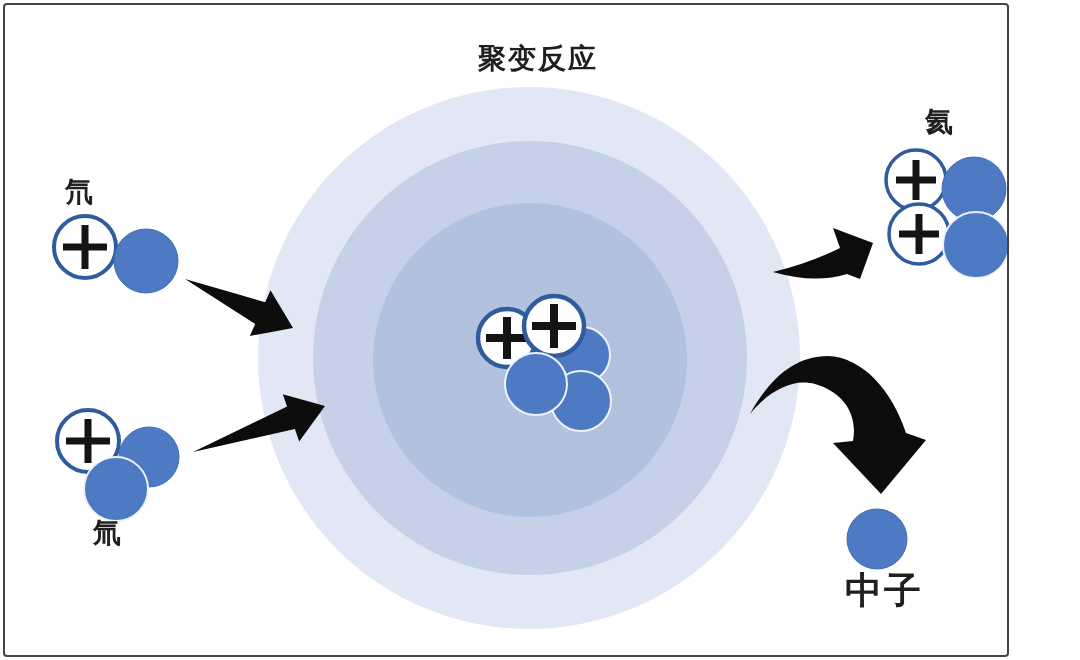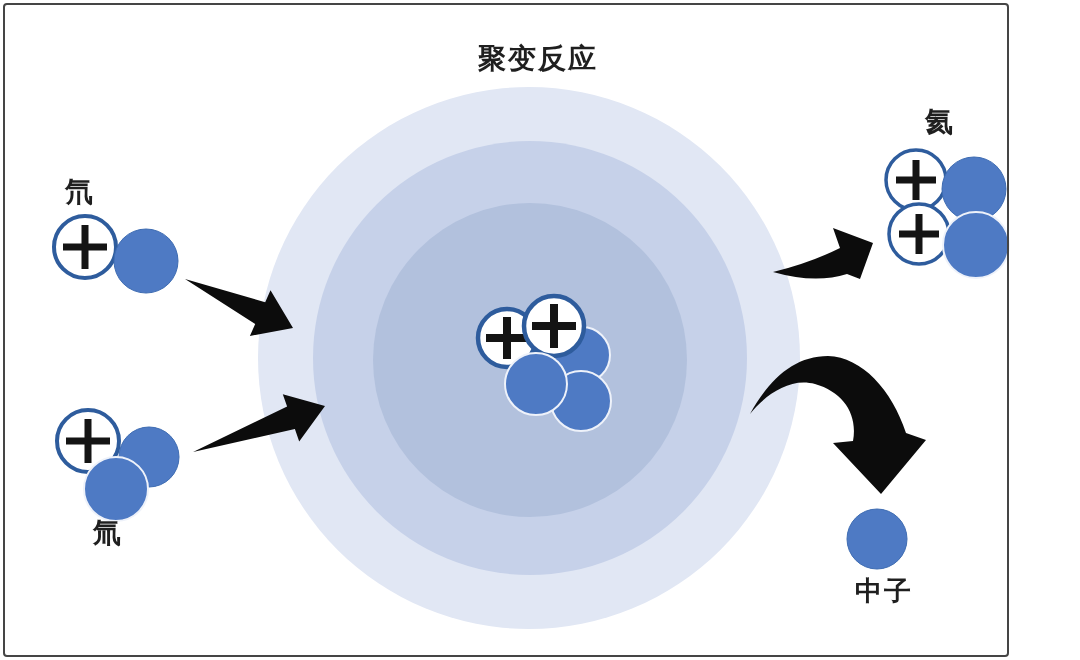--- a/index.html
+++ b/index.html
@@ -122,16 +122,16 @@
   </svg>
 
   <div class="label" style="left:538px; top:59px; font-size:28px;">聚变反应</div>
 
   <div class="label" style="left:80px; top:192px; font-size:28px;">氘</div>
 
   <div class="label" style="left:108px; top:533px; font-size:28px;">氚</div>
 
   <div class="label" style="left:940px; top:122px; font-size:28px;">氦</div>
 
-  <div class="label" style="left:884px; top:591px; font-size:27px;">中子</div>
+  <div class="label" style="left:884px; top:591px; font-size:37px;">中子</div>
 
   <div class="frame"></div>
 </div>
 
 </body></html>

